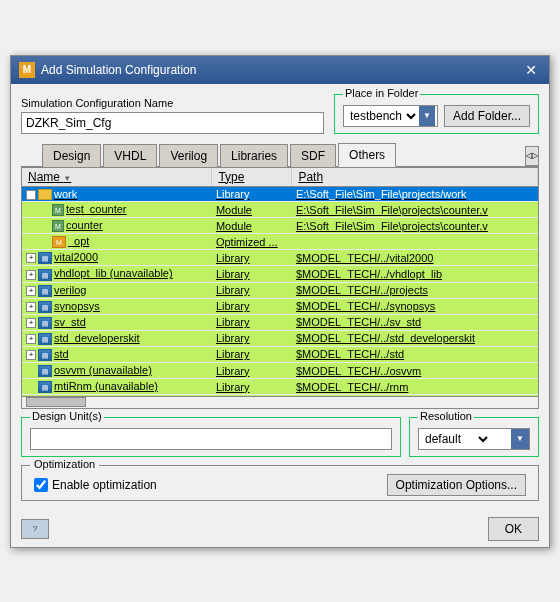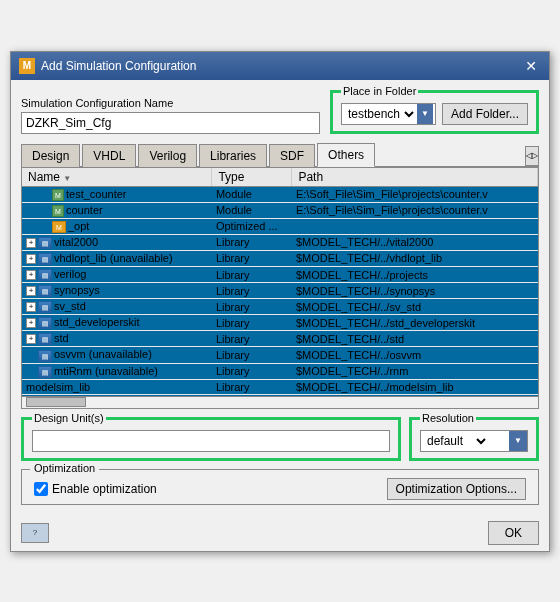--- a/index.html
+++ b/index.html
@@ -149,25 +149,26 @@
       border: 1px solid #888;
       cursor: pointer;
       display: flex;
       align-items: center;
       justify-content: center;
       font-size: 8px;
     }
     
     .tree-table-container {
       border: 1px solid #888;
-      background: #0369a1;
+      background: #bef264;
       height: 230px;
       overflow-y: auto;
       overflow-x: auto;
       position: relative;
+      text-decoration: underline;
     }
     .tree-table {
       width: 100%;
       min-width: 480px;
       border-collapse: collapse;
     }
     .tree-table thead tr {
       background: #e8e8e8;
     }
     .tree-table th {
@@ -354,21 +355,21 @@
     }
     .footer-btn {
       padding: 3px 16px;
       background: #e0e0e0;
       border: 1px solid #888;
       cursor: pointer;
       font-size: 12px;
       height: 24px;
     }
     .fieldset-border {
-      border: 3px solid #22c55e;
+      border: 1px solid #22c55e;
       padding: 6px 8px 6px 8px;
       position: relative;
       margin-bottom: 0;
     }
     .fieldset-legend {
       position: absolute;
       top: -8px;
       left: 8px;
       background: #f0f0f0;
       padding: 0 2px;
@@ -402,21 +403,21 @@
             <select>
               <option>testbench</option>
             </select>
             <div class="dropdown-arrow">▼</div>
           </div>
           <button class="add-folder-btn">Add Folder...</button>
         </div>
       </div>
     </div>
 
-    <div style="display:flex;align-items:flex-end;position:relative;">
+    <div style="display:flex;align-items:flex-end;position:relative;margin-left:21px;">
       <div class="tabs-row" style="border-bottom:none;flex:1;">
         <div class="tab">Design</div>
         <div class="tab">VHDL</div>
         <div class="tab">Verilog</div>
         <div class="tab">Libraries</div>
         <div class="tab">SDF</div>
         <div class="tab active">Others</div>
       </div>
       <div class="scroll-btn">◁▷</div>
     </div>
@@ -432,20 +433,25 @@
             </th>
             <th style="width:80px;">
               <span>Type</span>
             </th>
             <th>
               <span>Path</span>
             </th>
           </tr>
         </thead>
         <tbody id="table-body">
+        <tr class="selected-row">
+              <td style="padding-left: 4px;"><span class="expand-btn">-</span><span class="folder-icon"></span><span>work</span></td>
+              <td>Library</td>
+              <td>E:\Soft_File\Sim_File\projects/work</td>
+            </tr>
             <tr>
               <td style="padding-left: 18px;"><span style="display:inline-block;width:12px;"></span><span class="module-icon">M</span><span>test_counter</span></td>
               <td>Module</td>
               <td>E:\Soft_File\Sim_File\projects\counter.v</td>
             </tr>
             <tr>
               <td style="padding-left: 18px;"><span style="display:inline-block;width:12px;"></span><span class="module-icon">M</span><span>counter</span></td>
               <td>Module</td>
               <td>E:\Soft_File\Sim_File\projects\counter.v</td>
             </tr>

